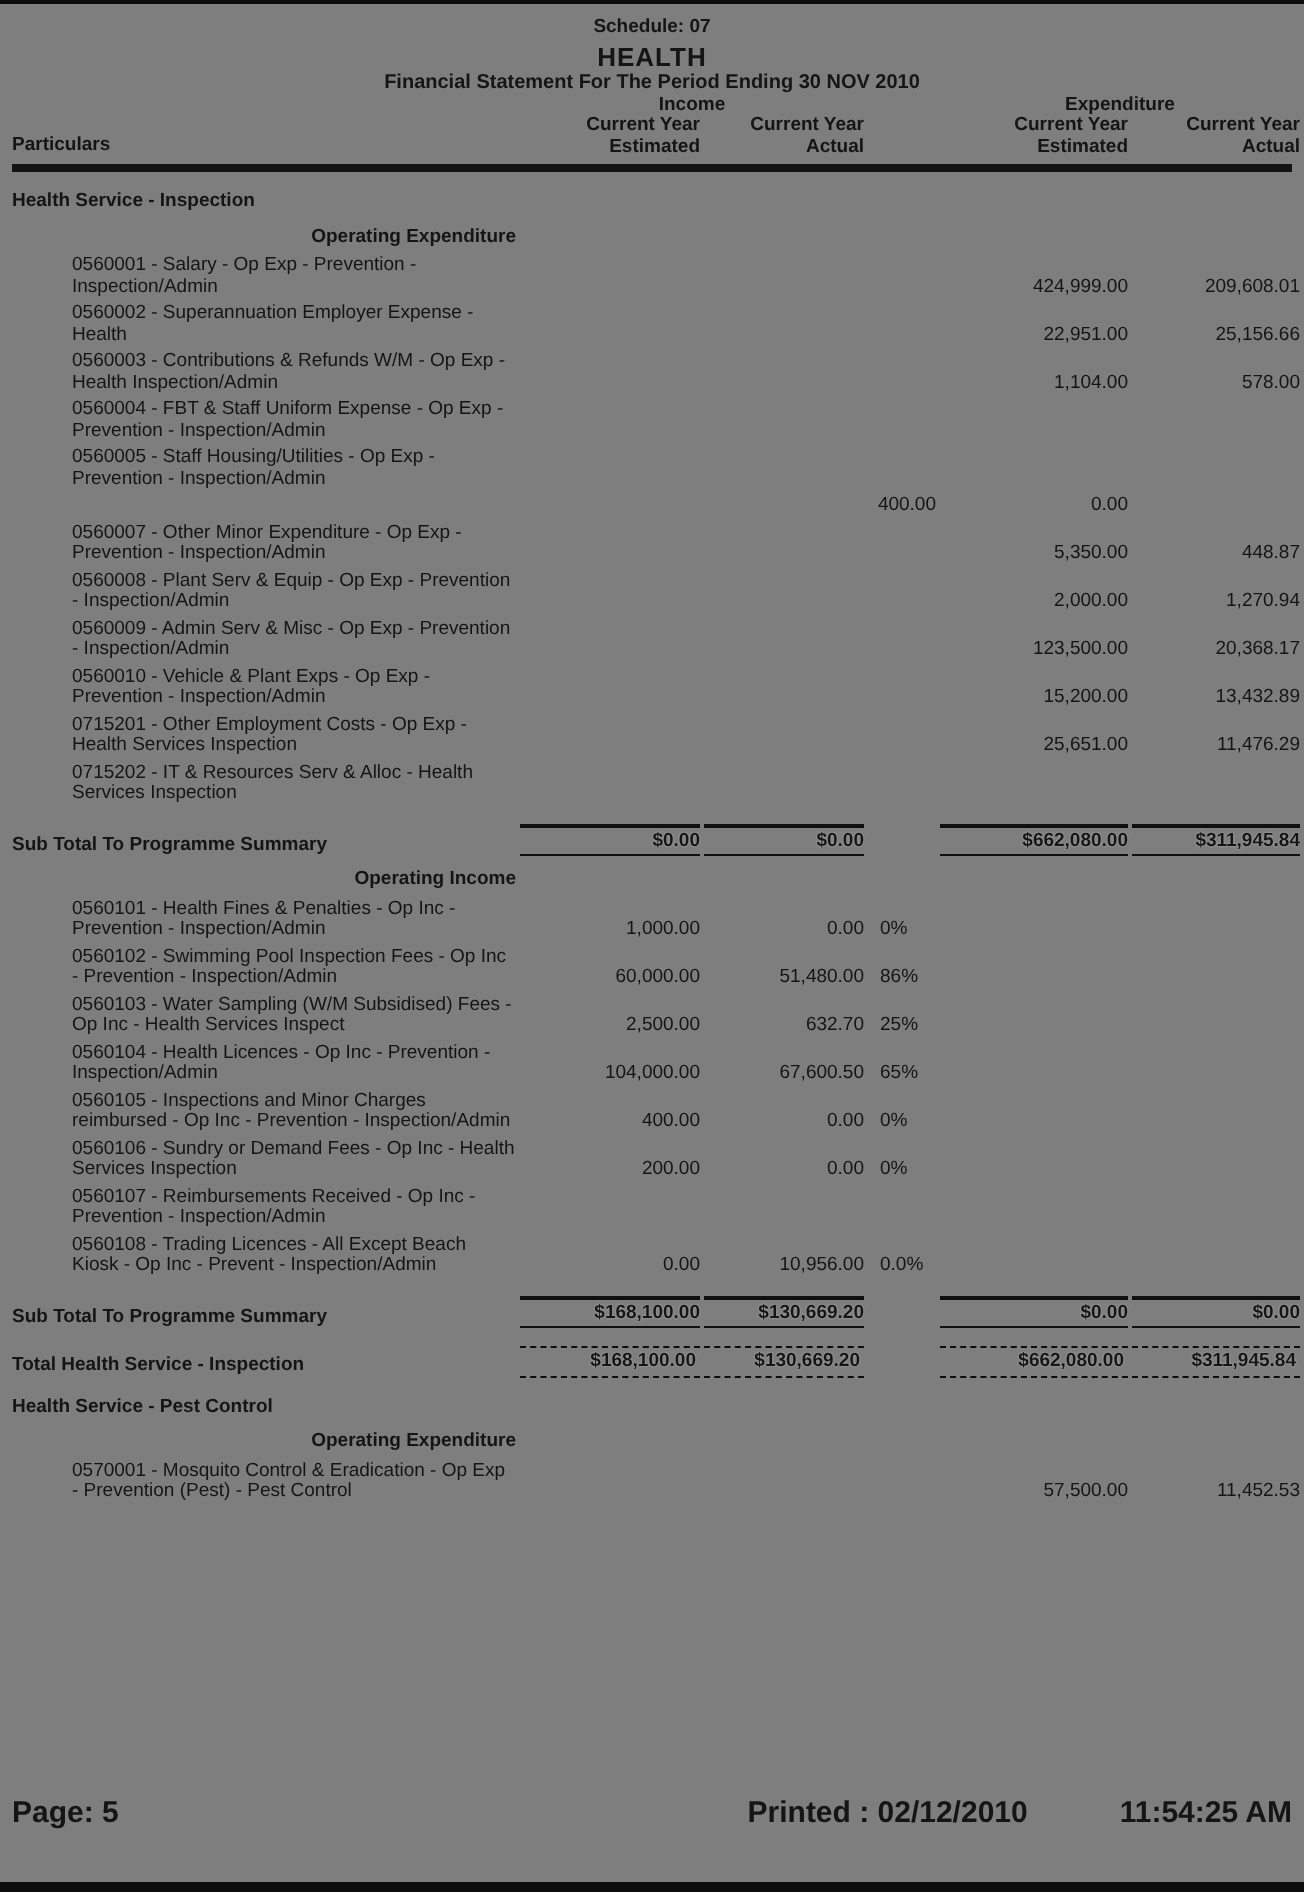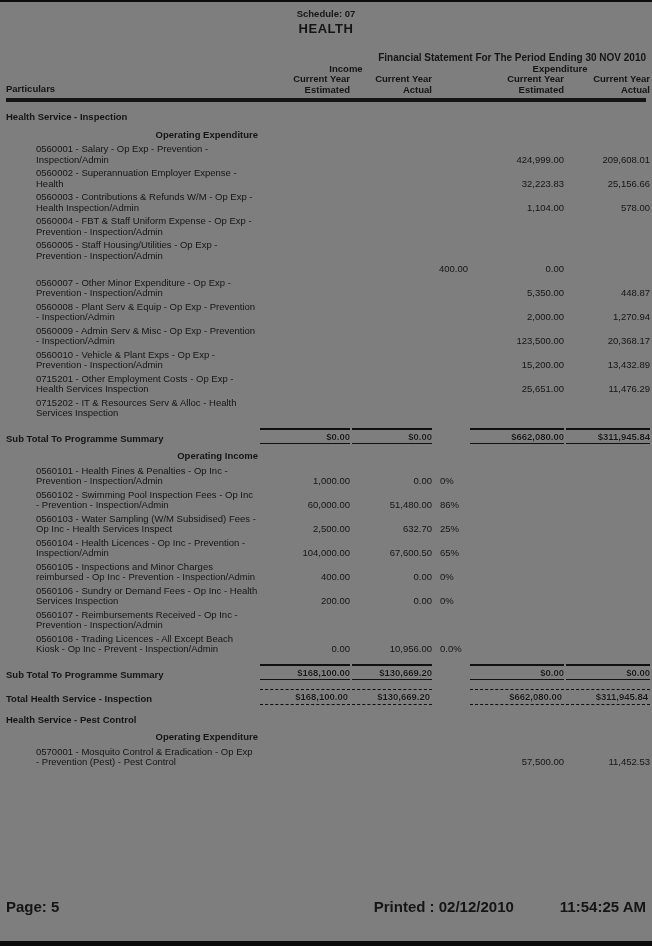--- a/index.html
+++ b/index.html
@@ -10,21 +10,21 @@
     color:#151515;
     position:relative;
     overflow:hidden;
     border-top:2px solid #0c0c0c;
     box-sizing:border-box;
   }
   .page{padding:4px 6px 0 6px;}
   .doc-header{text-align:center;}
   .schedule{font-size:9.5px;font-weight:700;margin-top:2px;}
   .title{font-size:13px;font-weight:700;letter-spacing:.5px;margin-top:2px;}
-  .subtitle{font-size:10px;font-weight:700;margin-top:16px;text-align:right;}
+  .subtitle{font-size:10px;font-weight:700;}
 
   .grid{
     display:grid;
     grid-template-columns:252px 90px 80px 34px 94px 84px;
     column-gap:2px;
     align-items:end;
   }
   .cell{font-size:9.5px;line-height:10.5px;}
   .num{text-align:right;white-space:nowrap;}
   .pct{text-align:left;padding-left:6px;white-space:nowrap;}
@@ -129,21 +129,21 @@
         <div class="cell num empty"></div>
         <div class="cell pct empty"></div>
         <div class="cell num">424,999.00</div>
         <div class="cell num">209,608.01</div>
       </div>
       <div class="grid block t-row">
         <div class="cell label">0560002 - Superannuation Employer Expense - Health</div>
         <div class="cell num empty"></div>
         <div class="cell num empty"></div>
         <div class="cell pct empty"></div>
-        <div class="cell num">32,223.83</div>
+        <div class="cell num">22,951.00</div>
         <div class="cell num">25,156.66</div>
       </div>
       <div class="grid block t-row">
         <div class="cell label">0560003 - Contributions &amp; Refunds W/M - Op Exp - Health Inspection/Admin</div>
         <div class="cell num empty"></div>
         <div class="cell num empty"></div>
         <div class="cell pct empty"></div>
         <div class="cell num">1,104.00</div>
         <div class="cell num">578.00</div>
       </div>

